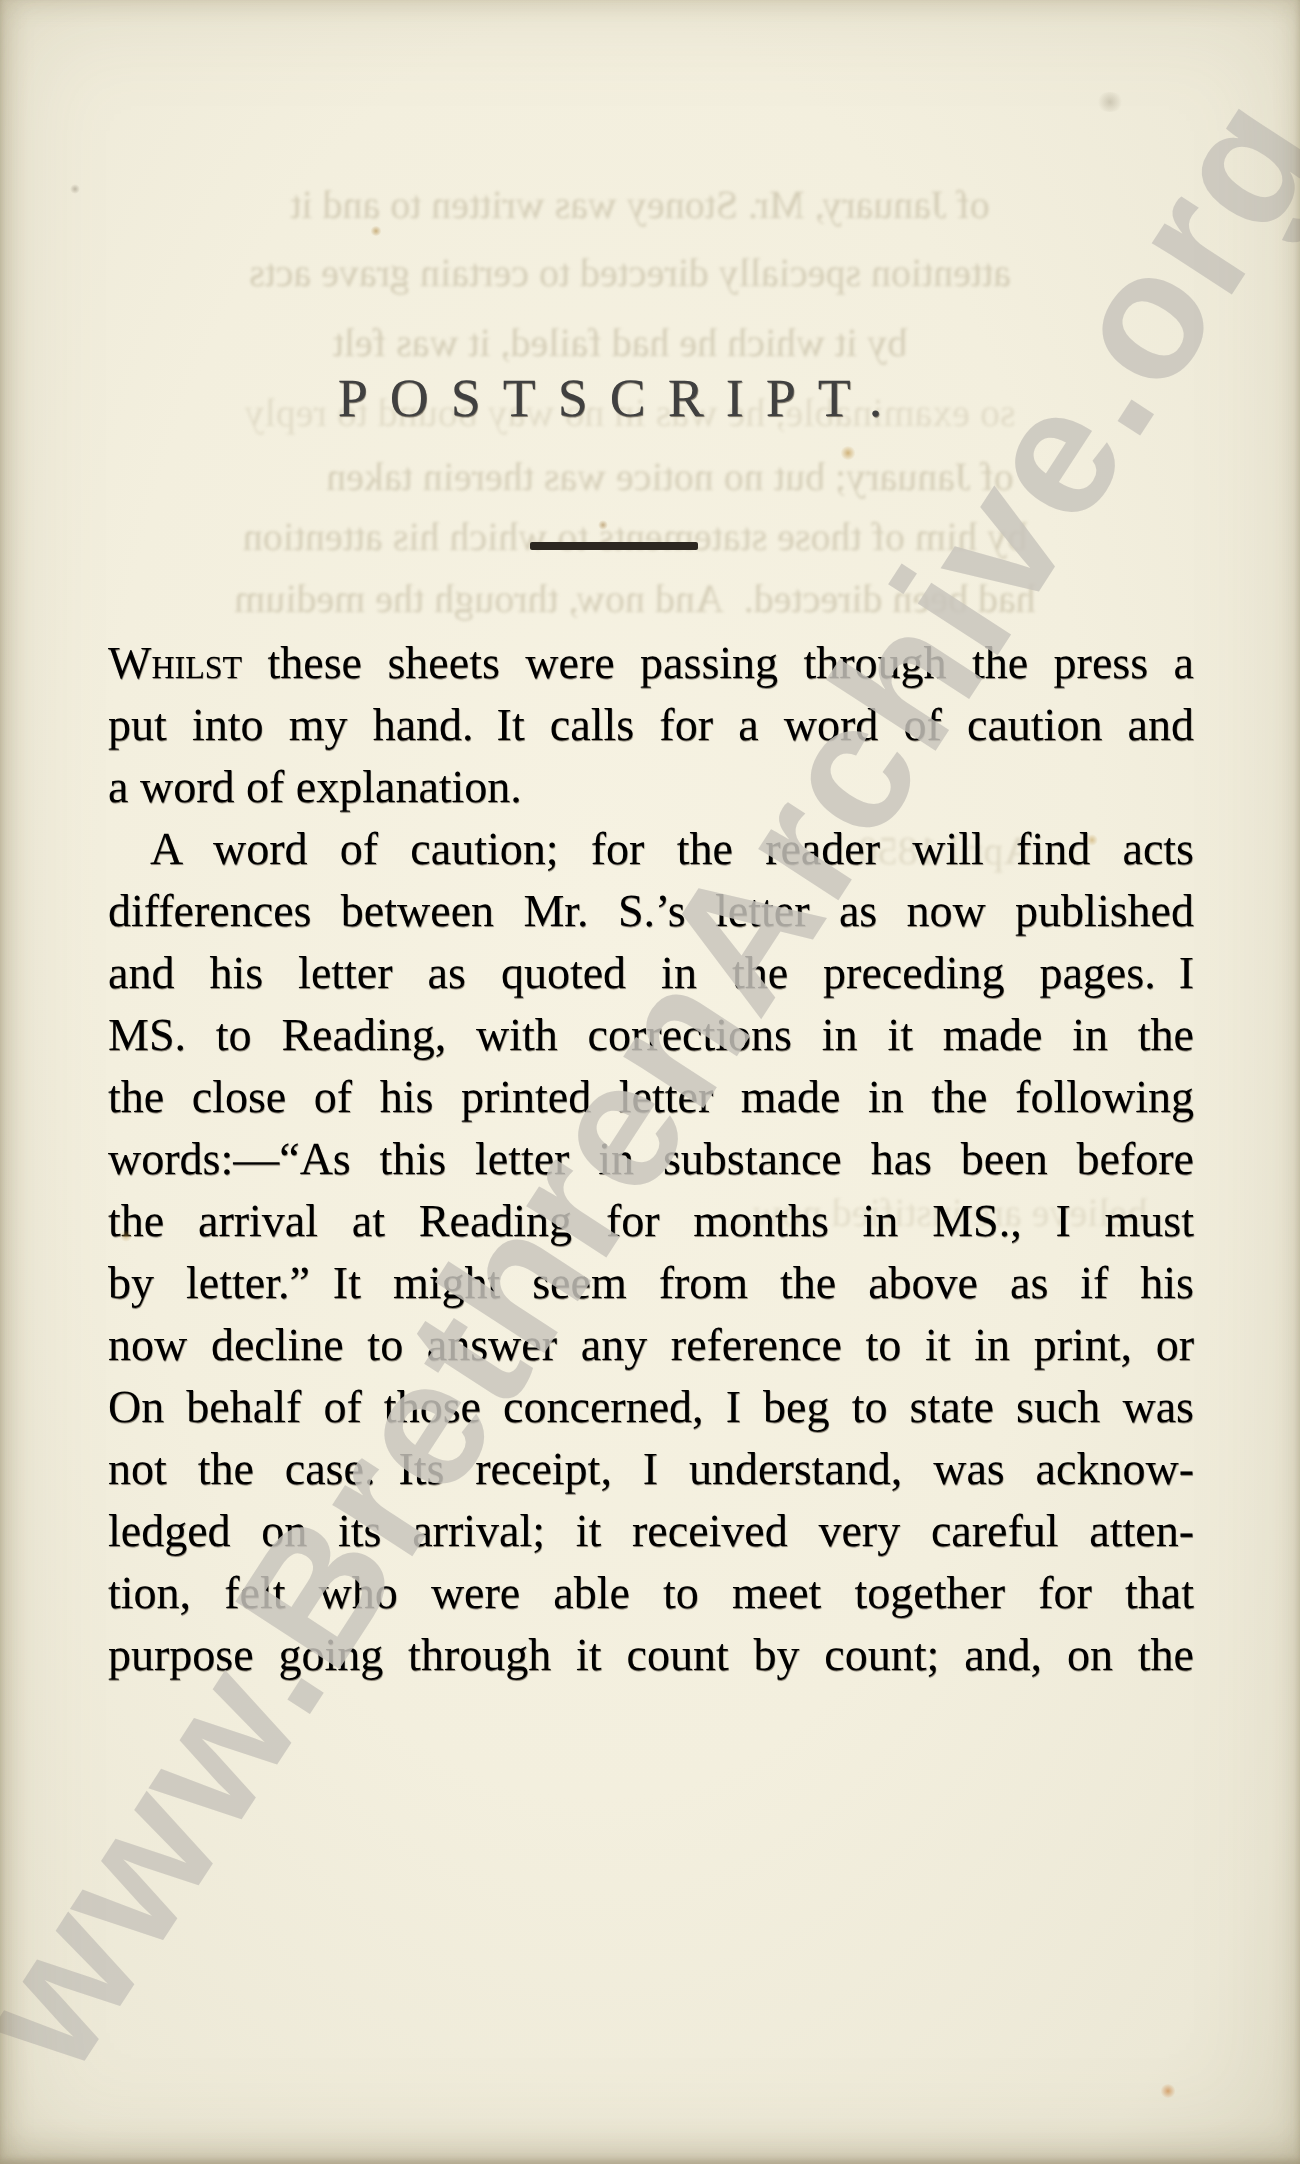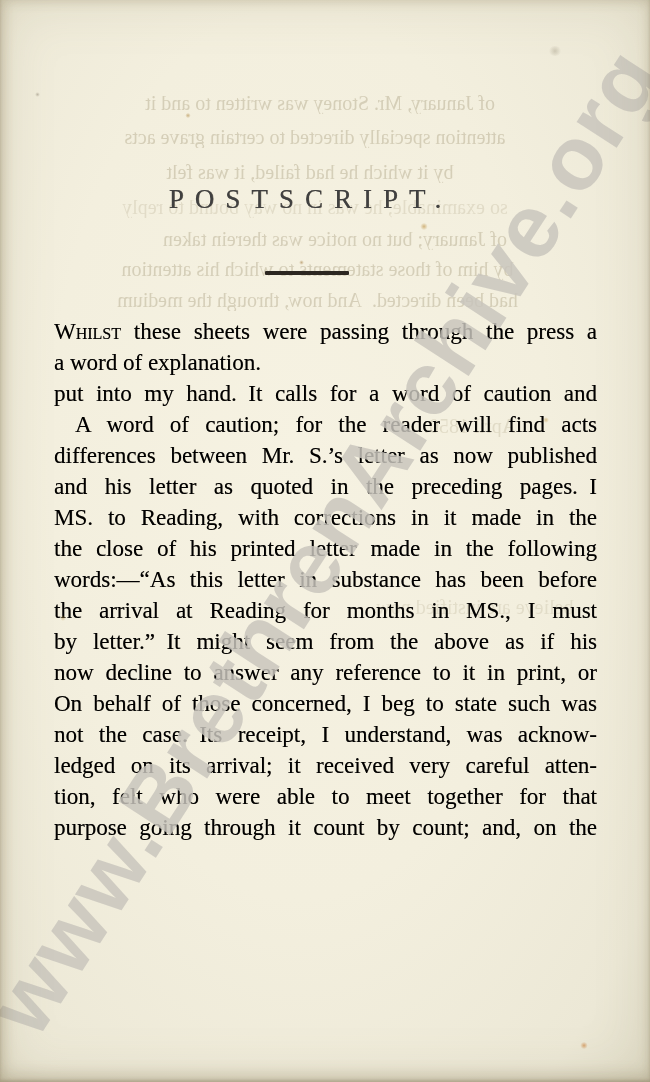--- a/index.html
+++ b/index.html
@@ -89,22 +89,22 @@
     <div class="bleed" style="top:289px;left:55px;width:525px">had been directed. And now, through the medium</div>
     <div class="bleed" style="top:415px;left:395px;width:150px;opacity:.65">April 1850.</div>
     <div class="bleed" style="top:596px;left:330px;width:290px;opacity:.55">believe are justified now</div>
   </div>
 
   <h1 class="heading">POSTSCRIPT.</h1>
   <div class="rule"></div>
 
   <div class="body-text">
       <div class="line"><span class="sc">Whilst</span> these sheets were passing through the press a</div>
+      <div class="line">put into my hand. It calls for a word of caution and</div>
       <div class="line end">a word of explanation.</div>
-      <div class="line">put into my hand. It calls for a word of caution and</div>
       <div class="line indent">A word of caution; for the reader will find acts</div>
       <div class="line">differences between Mr. S.’s letter as now published</div>
       <div class="line">and his letter as quoted in the preceding pages. I</div>
       <div class="line">MS. to Reading, with corrections in it made in the</div>
       <div class="line">the close of his printed letter made in the following</div>
       <div class="line">words:—“As this letter in substance has been before</div>
       <div class="line">the arrival at Reading for months in MS., I must</div>
       <div class="line">by letter.” It might seem from the above as if his</div>
       <div class="line">now decline to answer any reference to it in print, or</div>
       <div class="line">On behalf of those concerned, I beg to state such was</div>

